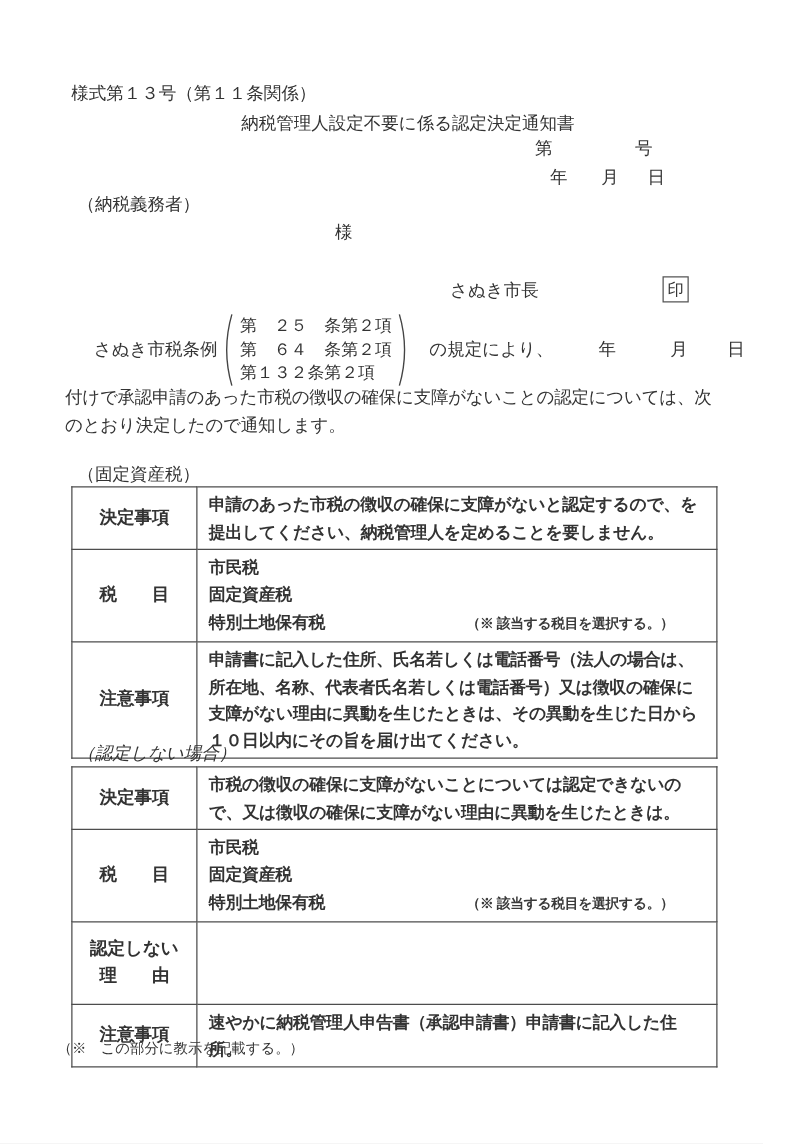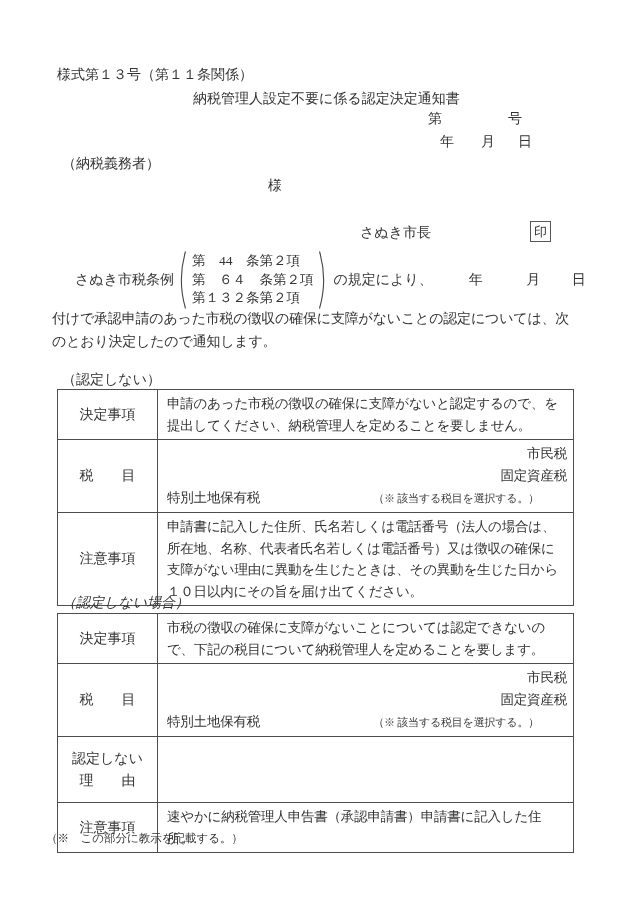--- a/index.html
+++ b/index.html
@@ -33,51 +33,52 @@
     font-size: 13px; line-height: 20px; text-align: center;
   }
 
   .ordinance {
     position: absolute; left: 75px; top: 250px;
     display: flex; align-items: center;
     font-size: 14px; white-space: nowrap;
   }
   .ordinance .paren { display: block; margin: 0 2px; }
   .articles { font-size: 13.5px; line-height: 18.5px; padding: 0 3px; }
-  .ord-suffix { margin-left: 2px; }
+  .ord-suffix { margin-left: 12px; }
   .ord-date .y { margin-left: 36px; }
   .ord-date .m { margin-left: 40px; }
   .ord-date .d { margin-left: 28px; }
 
   .paragraph {
     position: absolute; left: 52px; top: 308px; width: 526px;
     font-size: 14px; line-height: 22.5px; letter-spacing: -0.2px;
   }
 
   .section-heading { font-size: 14px; }
   .heading-1 { left: 62px; top: 371px; }
   .heading-2 { left: 62px; top: 594px; font-style: italic; }
 
   table.form-table {
     position: absolute;
     border-collapse: collapse;
     table-layout: fixed;
     width: 517px;
     font-size: 13.5px;
     color: #333;
+    font-weight: bold;
   }
   .table-1 { left: 57px; top: 389px; }
   .table-2 { left: 57px; top: 613px; }
   table.form-table td { border: 1px solid #4d4d4d; vertical-align: middle; }
   td.lbl {
     width: 100px; text-align: center;
     font-size: 14px; line-height: 22px;
   }
   td.cnt { padding: 3px 6px 3px 9px; line-height: 21.5px; letter-spacing: -0.2px; }
-  .item-line { line-height: 22px; text-align: right; }
+  .item-line { line-height: 22px; }
   .item-line.with-note {
     display: flex; justify-content: space-between; align-items: baseline; gap: 20px;
   }
   .select-note { font-size: 11px; margin-right: 28px; color: #3a3a3a; }
   td.empty-cell { height: 100%; }
 
   .footnote { left: 46px; top: 831px; font-size: 11.5px; }
 </style>
 </head>
 <body>
@@ -105,38 +106,38 @@
   <div class="abs seal-box">
     <span>印</span>
   </div>
 
   <div class="ordinance">
     <span>さぬき市税条例</span>
     <svg class="paren" width="11" height="60" viewBox="0 0 11 60">
         <path d="M9.5 1.5 Q1.2 30 9.5 58.5" fill="none" stroke="#444" stroke-width="1.1"></path>
       </svg>
     <span class="articles">
-      <div>第　44　条第２項</div>
+      <div>第　２５　条第２項</div>
       <div>第　６４　条第２項</div>
       <div>第１３２条第２項</div>
     </span>
     <svg class="paren" width="11" height="60" viewBox="0 0 11 60">
         <path d="M1.5 1.5 Q9.8 30 1.5 58.5" fill="none" stroke="#444" stroke-width="1.1"></path>
       </svg>
     <span class="ord-suffix">の規定により、</span>
     <span class="ord-date">
       <span class="y">年</span>
       <span class="m">月</span>
       <span class="d">日</span>
     </span>
   </div>
 
   <div class="paragraph">付けで承認申請のあった市税の徴収の確保に支障がないことの認定については、次のとおり決定したので通知します。</div>
 
-  <div class="abs section-heading heading-1">（認定しない）</div>
+  <div class="abs section-heading heading-1">（固定資産税）</div>
 
   <table class="form-table table-1">
     <colgroup>
         <col style="width:100px">
         <col>
       </colgroup>
     <tbody>
         <tr style="height:48px">
       <td class="lbl">決定事項</td>
       <td class="cnt">申請のあった市税の徴収の確保に支障がないと認定するので、を提出してください、納税管理人を定めることを要しません。</td>
@@ -162,21 +163,21 @@
   <div class="abs section-heading heading-2">（認定しない場合）</div>
 
   <table class="form-table table-2">
     <colgroup>
         <col style="width:100px">
         <col>
       </colgroup>
     <tbody>
         <tr style="height:47px">
       <td class="lbl">決定事項</td>
-      <td class="cnt">市税の徴収の確保に支障がないことについては認定できないので、下記の税目について納税管理人を定めることを要します。</td>
+      <td class="cnt">市税の徴収の確保に支障がないことについては認定できないので、又は徴収の確保に支障がない理由に異動を生じたときは。</td>
     </tr>
     <tr style="height:66px">
       <td class="lbl">税　　目</td>
       <td class="cnt">
         <div class="item-line">市民税</div>
         <div class="item-line">固定資産税</div>
         <div class="item-line with-note">
           <span>特別土地保有税</span>
           <span class="select-note">（※ 該当する税目を選択する。）</span>
         </div>

